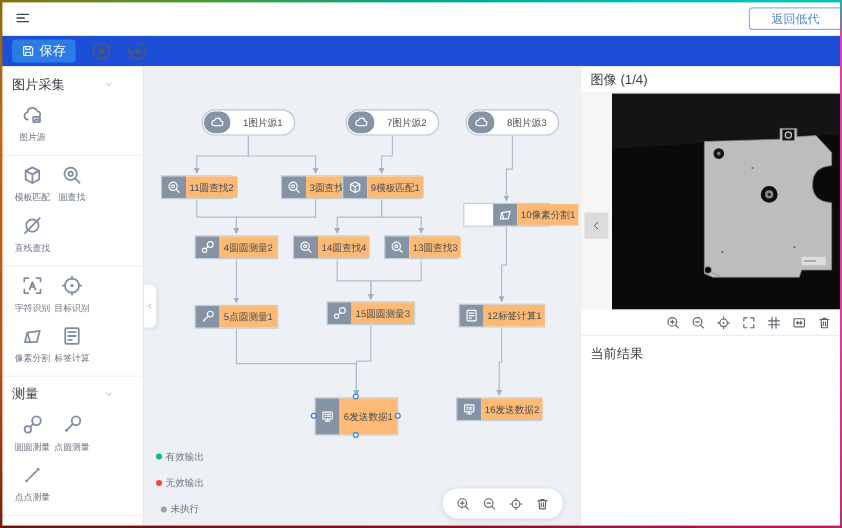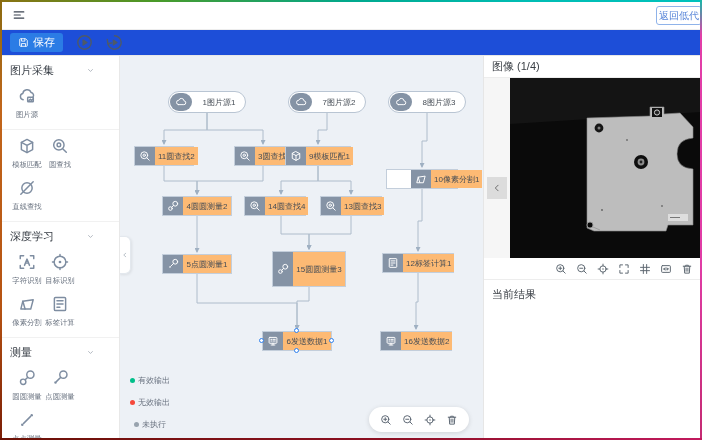--- a/index.html
+++ b/index.html
@@ -9,21 +9,21 @@
   
   .edge { position:absolute; z-index:90; pointer-events:none; }
   #edge-top{ left:0;top:0;width:702px;height:2px; background:linear-gradient(90deg,#8a7212,#4a9a28 22%,#00a98e 50%,#00bdb4 75%,#00c2bc);}
   #edge-left{ left:0;top:0;width:2px;height:440px; background:linear-gradient(180deg,#8a6b10,#c2661b 25%,#b65312 70%,#7a1d06);}
   #edge-right{ right:0;top:0;width:2px;height:440px; background:linear-gradient(180deg,#15b8a8,#e23ea8 8%,#e03ca6 60%,#c42a72);}
   #edge-bottom{ left:0;bottom:0;width:702px;height:2px; background:linear-gradient(90deg,#6b1206,#8c0f22 55%,#c21a5e);}
 
   
   #header { position:absolute; left:0; top:0; width:702px; height:30px; background:#fff; border-bottom:1px solid #ededed; }
   #menu-btn { position:absolute; left:12px; top:8px; font-size:14px; color:#3a4350; cursor:pointer; }
-  #back-btn { position:absolute; right:0px; top:6px; height:19px; padding:0 2px; font-size:10px; color:#5784d8; background:#fff; border:1px solid #8fb3ea; border-radius:3px; white-space:nowrap; }
+  #back-btn { position:absolute; right:0px; top:6px; height:19px; padding:0 18px; font-size:10px; color:#5784d8; background:#fff; border:1px solid #8fb3ea; border-radius:3px; white-space:nowrap; }
   #toolbar { position:absolute; left:0; top:30px; width:702px; height:26px; background:#1d4ed8; border-bottom:1px solid #e7e7e7; display:flex; align-items:center; padding-left:10px; gap:12px; }
   #save-btn { display:inline-flex; align-items:center; gap:4px; height:19px; padding:0 8px; background:#2b7ce5; color:#fff; font-size:11px; border:none; border-radius:3px; }
   .round-btn { width:18px; height:18px; color:#4e5a68; display:inline-flex; align-items:center; justify-content:center; font-size:17px; background:none; border:none; }
 
   
   #sidebar { position:absolute; left:0; top:56px; width:120px; height:384px; background:#fff; border-right:1px solid #e8e8e8; overflow:hidden; }
   .sec { padding:7px 24px 9px 10px; border-bottom:1px solid #f1f1f1; }
   .sec-h { display:flex; justify-content:space-between; align-items:center; font-size:11px; color:#363c44; margin-bottom:9px; }
   .sec-h .icn { color:#9aa2ad; font-size:9px; }
   .tools { display:flex; flex-wrap:wrap; row-gap:9px; }
@@ -155,28 +155,20 @@
             <svg viewBox="0 0 16 16" fill="none" stroke="currentColor" stroke-width="1.3" stroke-linecap="round" stroke-linejoin="round">
               <circle cx="8" cy="8" r="4.6"></circle>
               <path d="M2.5 13.5l11-11"></path>
             </svg>
           </span>
           <div class="tool-lb">直线查找</div>
         </div>
       </div>
     </div>
     <div class="sec">
-      <div class="sec-h">
-        <span>深度学习</span>
-        <span class="icn">
-          <svg viewBox="0 0 16 16" fill="none" stroke="currentColor" stroke-width="1.3" stroke-linecap="round" stroke-linejoin="round">
-            <path d="M4.5 6.2L8 9.7l3.5-3.5"></path>
-          </svg>
-        </span>
-      </div>
       <div class="tools">
         <div class="tool">
           <span class="icn">
             <svg viewBox="0 0 16 16" fill="none" stroke="currentColor" stroke-width="1.3" stroke-linecap="round" stroke-linejoin="round">
               <path d="M2 5V2.5h3M11 2.5h3V5M14 11v2.5h-3M5 13.5H2V11"></path>
               <path d="M5.8 11l2.2-5.6L10.2 11M6.6 9h2.8"></path>
             </svg>
           </span>
           <div class="tool-lb">字符识别</div>
         </div>
@@ -416,21 +408,21 @@
           <span class="icn">
             <svg viewBox="0 0 16 16" fill="none" stroke="currentColor" stroke-width="1.3" stroke-linecap="round" stroke-linejoin="round">
               <circle cx="11" cy="5" r="3.2"></circle>
               <circle cx="4" cy="12" r="1.1" fill="currentColor" stroke="none"></circle>
               <path d="M5 11l3.7-3.7"></path>
             </svg>
           </span>
         </span>
         <span class="nlabel">5点圆测量1</span>
       </div>
-      <div class="node" style="left: 152px; top: 195px; width: 74px; height: 36px;">
+      <div class="node" style="left: 152px; top: 195px; width: 74px; height: 20px;">
         <span class="nicon">
           <span class="icn">
             <svg viewBox="0 0 16 16" fill="none" stroke="currentColor" stroke-width="1.3" stroke-linecap="round" stroke-linejoin="round">
               <circle cx="11" cy="5" r="3.2"></circle>
               <circle cx="4.6" cy="11.4" r="2.4"></circle>
               <path d="M6.4 9.6l2.3-2.3"></path>
             </svg>
           </span>
         </span>
         <span class="nlabel">15圆圆测量3</span>
@@ -439,21 +431,21 @@
         <span class="nicon">
           <span class="icn">
             <svg viewBox="0 0 16 16" fill="none" stroke="currentColor" stroke-width="1.3" stroke-linecap="round" stroke-linejoin="round">
               <rect x="3" y="2.2" width="10" height="11.6" rx="1"></rect>
               <path d="M5.3 5.2h5.4M5.3 8h5.4M5.3 10.8h2.6"></path>
             </svg>
           </span>
         </span>
         <span class="nlabel">12标签计算1</span>
       </div>
-      <div class="node" style="left: 142px; top: 275px; width: 70px; height: 20px;">
+      <div class="node" style="left: 142px; top: 275px; width: 70px; height: 32px;">
         <span class="nicon">
           <span class="icn">
             <svg viewBox="0 0 16 16" fill="none" stroke="currentColor" stroke-width="1.3" stroke-linecap="round" stroke-linejoin="round">
               <rect x="2.8" y="3.2" width="10.4" height="7.8" rx="1"></rect>
               <path d="M5.5 13.3h5M8 11v2.3M5.2 5.8h1M5.2 8h1M7.8 5.8h3.2M7.8 8h3.2"></path>
             </svg>
           </span>
         </span>
         <span class="nlabel">6发送数据1</span>
         <span class="handle" style="left: 50%; top: -4px; margin-left: -3px;"></span>

